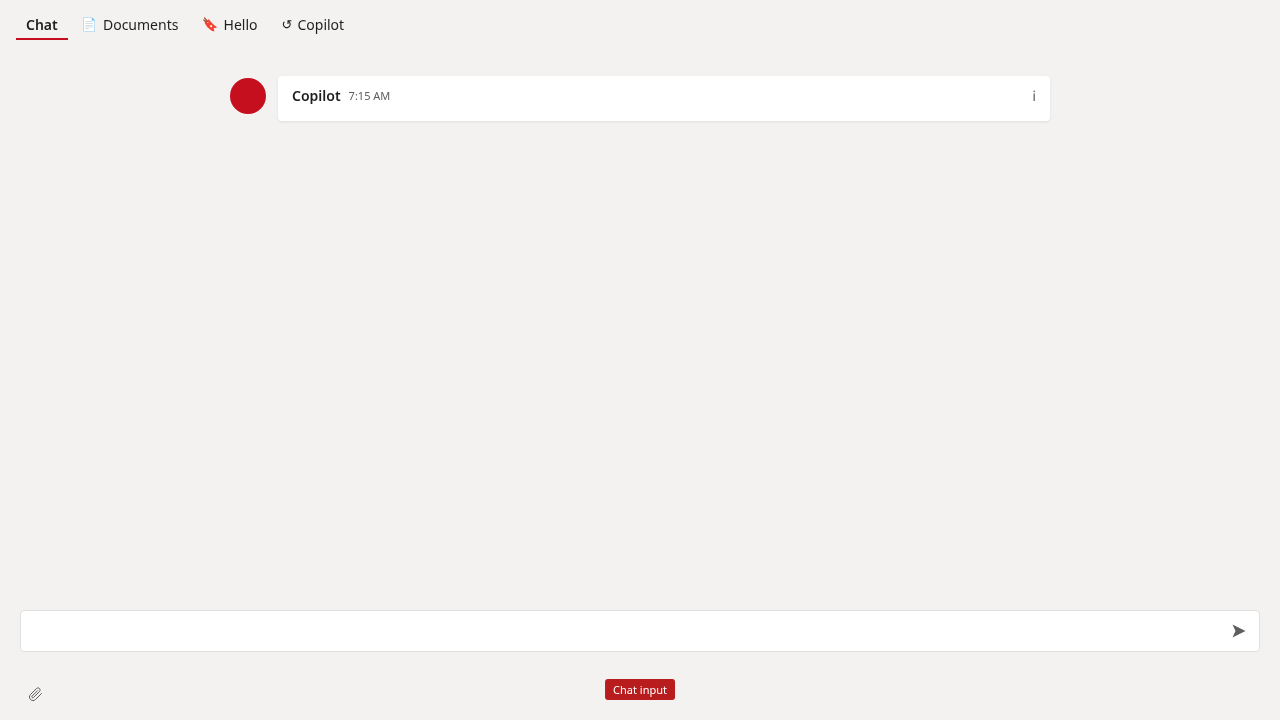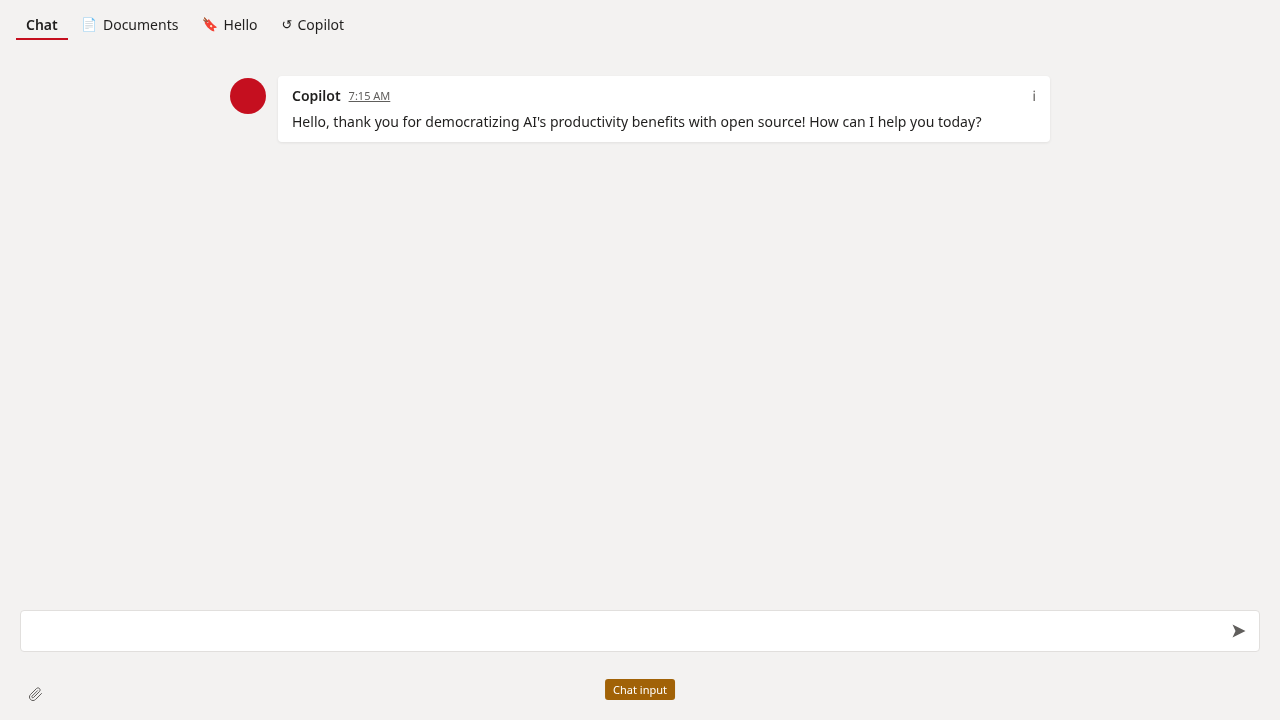--- a/index.html
+++ b/index.html
@@ -108,21 +108,20 @@
     .message-sender {
       font-weight: 600;
       font-size: 14px;
       color: #201f1e;
     }
 
     .message-time {
       font-size: 11px;
       color: #605e5c;
       margin-left: 8px;
-      text-decoration: underline;
     }
 
     .message-header-left {
       display: flex;
       align-items: center;
     }
 
     .info-icon {
       color: #605e5c;
       font-size: 14px;
@@ -170,21 +169,21 @@
 
     .chat-input::placeholder {
       color: #a19f9d;
     }
 
     .input-tooltip {
       position: absolute;
       bottom: -22px;
       left: 50%;
       transform: translateX(-50%);
-      background-color: #a16207;
+      background-color: #b91c1c;
       color: #ffffff;
       font-size: 11px;
       padding: 3px 8px;
       border-radius: 3px;
       white-space: nowrap;
       pointer-events: none;
     }
 
     .attachment-btn {
       background: none;
@@ -247,21 +246,20 @@
   <div class="message-container">
     <div class="avatar"></div>
     <div class="message-content">
       <div class="message-header">
         <div class="message-header-left">
           <span class="message-sender">Copilot</span>
           <span class="message-time">7:15 AM</span>
         </div>
         <span class="info-icon">ℹ</span>
       </div>
-      <div class="message-text">Hello, thank you for democratizing AI's productivity benefits with open source! How can I help you today?</div>
     </div>
   </div>
 </div>
 
 <div class="input-area">
   <div class="input-wrapper">
     <textarea class="chat-input" rows="1" style=""></textarea>
     <button class="send-btn">
       <svg width="16" height="16" viewBox="0 0 16 16" fill="none" xmlns="http://www.w3.org/2000/svg">
         <path d="M14.5 8L1.5 1.5L4.5 8L1.5 14.5L14.5 8Z" fill="#605e5c"></path>

